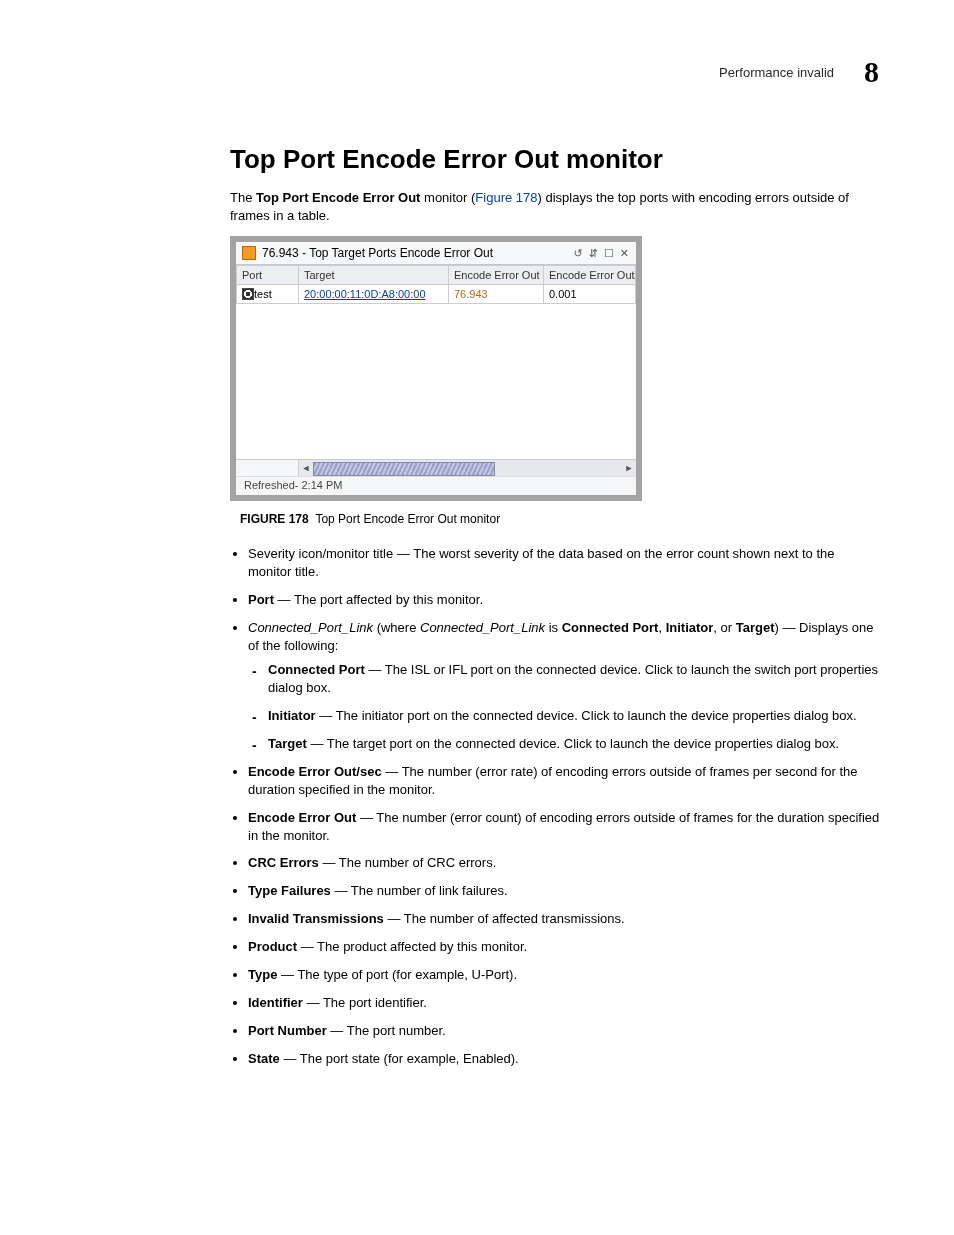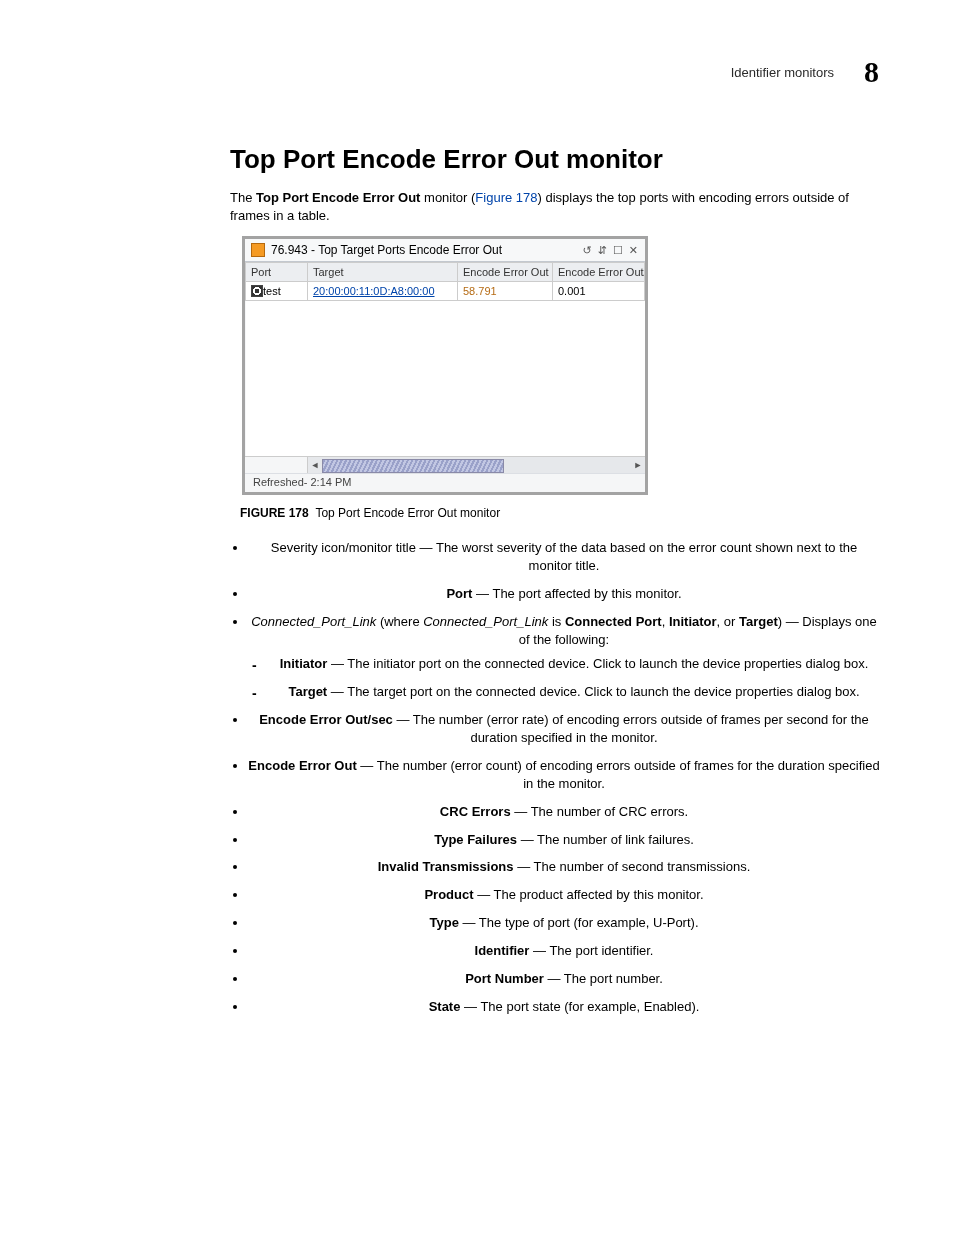--- a/index.html
+++ b/index.html
@@ -50,24 +50,24 @@
   }
   a.fig-link {
     color: #0044aa;
     text-decoration: none;
   }
   b { font-weight: 700; }
   em { font-style: italic; }
 
   
   .fig-panel {
-    border: 3px solid #a3a3a3;
+    border: 6px solid #a3a3a3;
     width: 400px;
     background: #e5e5e5;
-    margin: 6px 0 10px 12px;
+    margin: 6px 0 10px 0;
     font-size: 12px;
   }
   .fig-titlebar {
     display: flex;
     align-items: center;
     justify-content: space-between;
     padding: 4px 6px;
     border-bottom: 1px solid #c3c8cf;
     background: #f7f8f9;
   }
@@ -177,21 +177,20 @@
     margin: 6px 0 18px 0;
     padding-left: 10px;
   }
   .fig-caption b { font-weight: 700; }
 
   
   ul.lvl1 {
     list-style: disc;
     padding-left: 18px;
     margin: 4px 0 0 0;
-    text-align: center;
   }
   ul.lvl1 > li {
     font-size: 13px;
     line-height: 1.38;
     margin-bottom: 10px;
   }
   ul.lvl2 {
     list-style: none;
     padding-left: 20px;
     margin: 6px 0 0 0;
@@ -209,21 +208,21 @@
     font-size: 14px;
     color: #000;
   }
 </style>
 </head>
 <body>
 
 <div class="page">
 
   <div class="running-head">
-    <span class="label">Identifier monitors</span>
+    <span class="label">Performance invalid</span>
     <span class="chapnum">8</span>
   </div>
 
   <div class="content">
 
     <h1 class="section-title">Top Port Encode Error Out monitor</h1>
 
     <p>
       <span>The </span><b>Top Port Encode Error Out</b><span> monitor (</span><a class="fig-link">Figure 178</a><span>) displays the top ports with encoding errors outside of frames in a table.</span>
     </p>
@@ -259,21 +258,21 @@
         </thead>
         <tbody>
           <tr>
             <td>
               <span class="port-cell">
                 <span class="bullseye"></span>
                 <span>test</span>
               </span>
             </td>
             <td><a class="target-link">20:00:00:11:0D:A8:00:00</a></td>
-            <td class="error-out">58.791</td>
+            <td class="error-out">76.943</td>
             <td class="rate">0.001</td>
           </tr>
         </tbody>
       </table>
       <div class="fig-body-spacer"></div>
 
       <div class="fig-scroll">
         <div class="gutter"></div>
         <div class="arrow">◄</div>
         <div class="track">
@@ -290,30 +289,31 @@
 
 
     <ul class="lvl1">
       <li><span>Severity icon/monitor title — The worst severity of the data based on the error count shown next to the monitor title.</span></li>
 
       <li><b>Port</b><span> — The port affected by this monitor.</span></li>
 
       <li>
         <em>Connected_Port_Link</em><span> (where </span><em>Connected_Port_Link</em><span> is </span><b>Connected Port</b>, <b>Initiator</b>, or <b>Target</b><span>) — Displays one of the following:</span>
         <ul class="lvl2">
+          <li><b>Connected Port</b><span> — The ISL or IFL port on the connected device. Click to launch the switch port properties dialog box.</span></li>
           <li><b>Initiator</b><span> — The initiator port on the connected device. Click to launch the device properties dialog box.</span></li>
           <li><b>Target</b><span> — The target port on the connected device. Click to launch the device properties dialog box.</span></li>
         </ul>
       </li>
 
       <li><b>Encode Error Out/sec</b><span> — The number (error rate) of encoding errors outside of frames per second for the duration specified in the monitor.</span></li>
       <li><b>Encode Error Out</b><span> — The number (error count) of encoding errors outside of frames for the duration specified in the monitor.</span></li>
       <li><b>CRC Errors</b><span> — The number of CRC errors.</span></li>
       <li><b>Type Failures</b><span> — The number of link failures.</span></li>
-      <li><b>Invalid Transmissions</b><span> — The number of second transmissions.</span></li>
+      <li><b>Invalid Transmissions</b><span> — The number of affected transmissions.</span></li>
       <li><b>Product</b><span> — The product affected by this monitor.</span></li>
       <li><b>Type</b><span> — The type of port (for example, U-Port).</span></li>
       <li><b>Identifier</b><span> — The port identifier.</span></li>
       <li><b>Port Number</b><span> — The port number.</span></li>
       <li><b>State</b><span> — The port state (for example, Enabled).</span></li>
     </ul>
 
   </div>
 </div>
 

